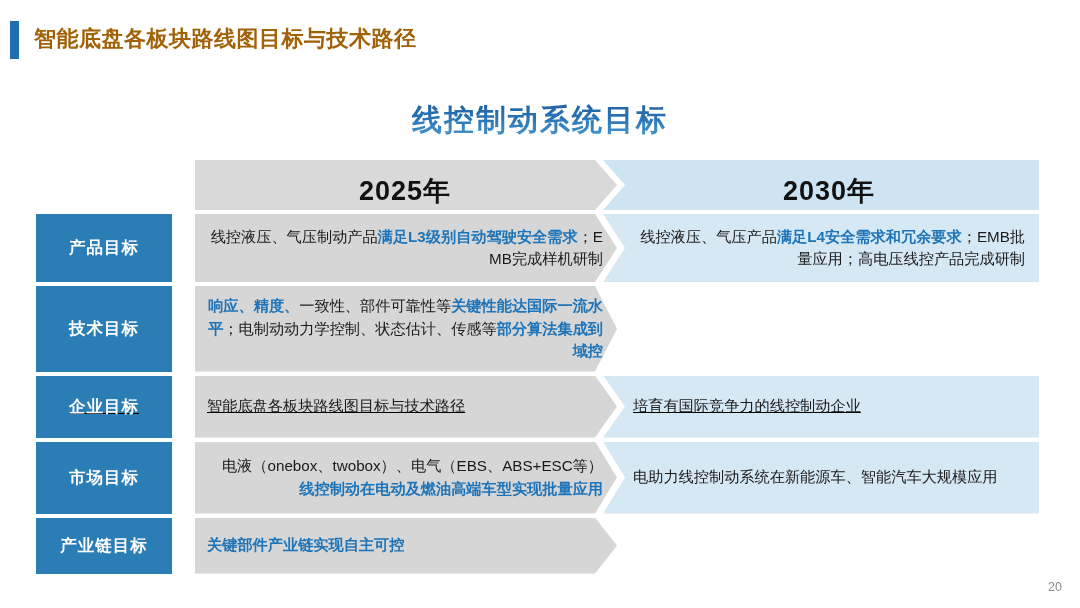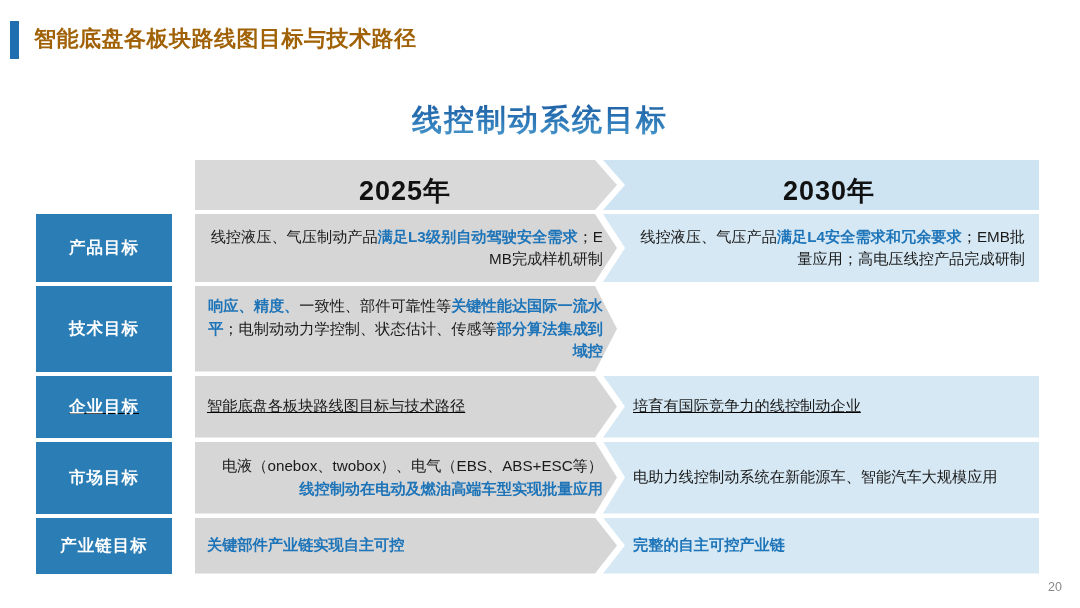--- a/index.html
+++ b/index.html
@@ -232,22 +232,19 @@
       <div class="col-2030">
         <span class="cell-text"><span>电助力线控制动系统在新能源车、智能汽车大规模应用</span></span>
       </div>
     </div>
 
     <div class="row r-5">
       <div class="label-cell">产业链目标</div>
       <div class="col-2025">
         <span class="cell-text"><span class="hl">关键部件产业链实现自主可控</span></span>
       </div>
-      <div class="col-2030">
-        <span class="cell-text"><span class="hl">完整的自主可控产业链</span></span>
-      </div>
     </div>
 
   </div>
 
   <div class="page-number">20</div>
 
 </div>
 
 </body></html>

